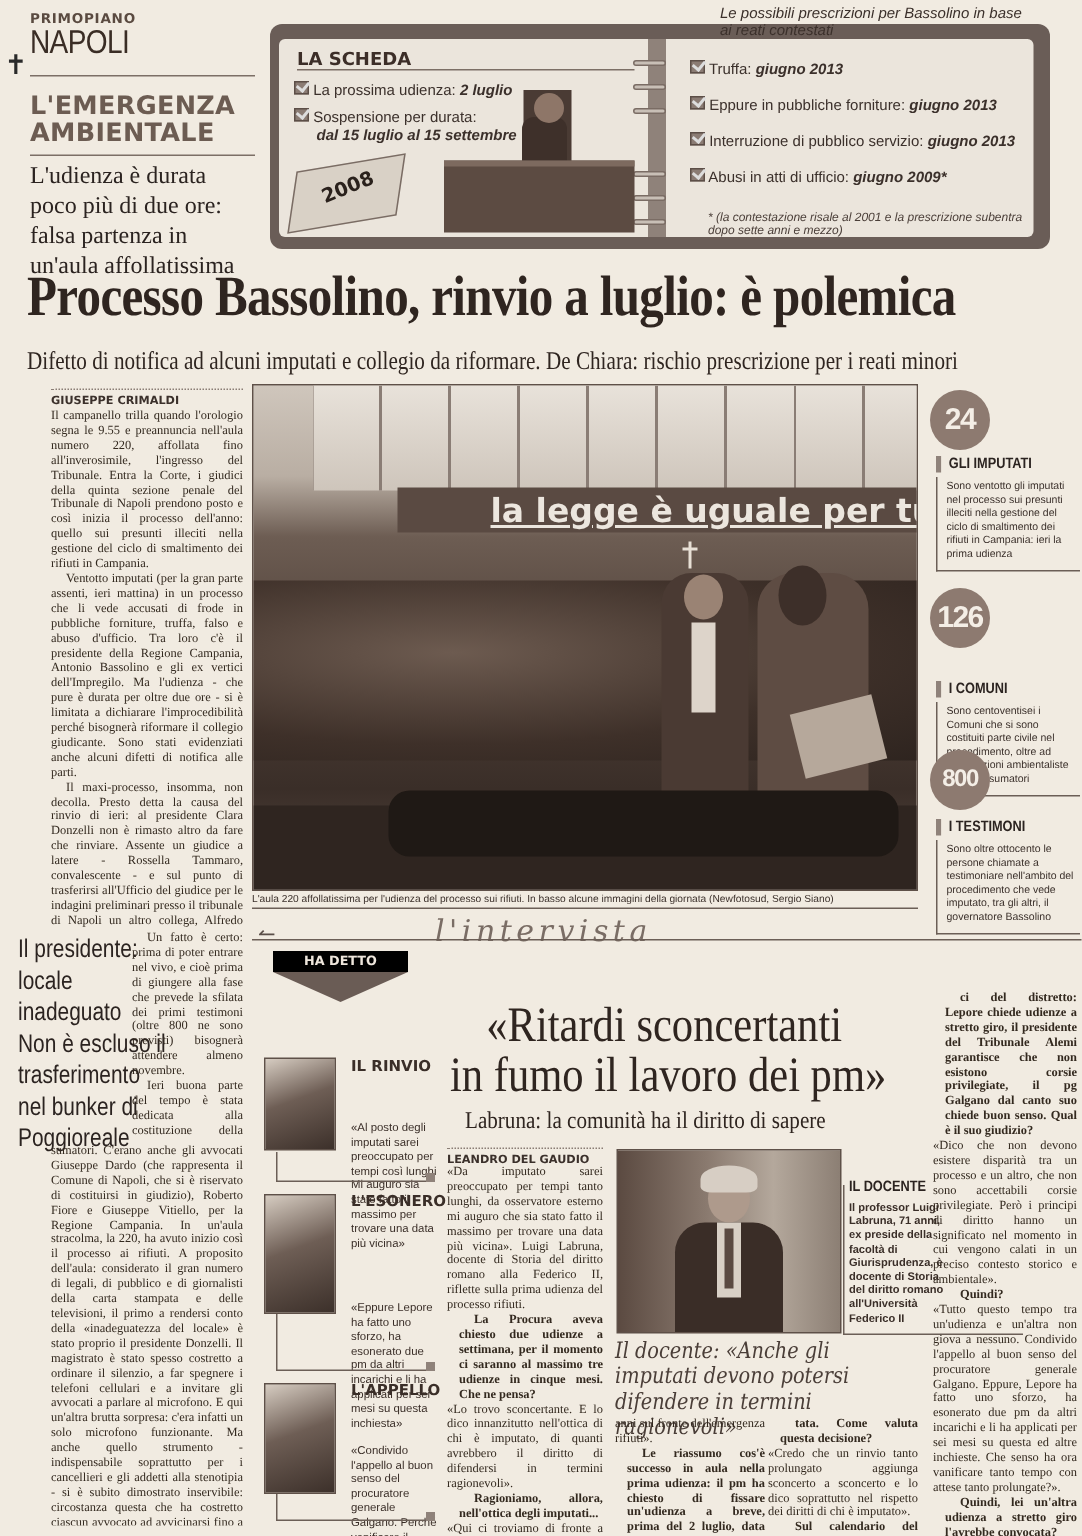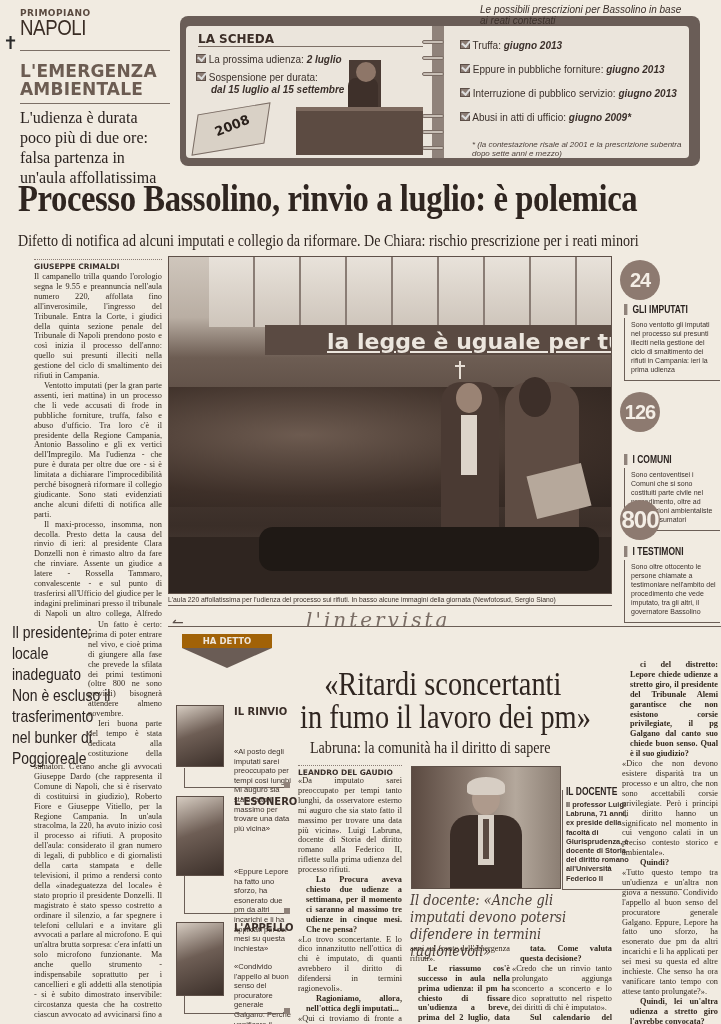--- a/index.html
+++ b/index.html
@@ -170,26 +170,26 @@
   
   .pull-quote {
     left: 12px; top: 622px; width: 120px; font-family: "Liberation Sans", sans-serif; font-size: 17px;
     line-height: 21px; color: #2b2320; transform: scaleX(0.82); transform-origin: left;
   }
 
   
   .intervista-rule { left: 168px; top: 626px; width: 560px; height: 1px; background: #6b5e56; }
   .intervista-label {
     left: 290px; top: 608px; font-family: "DejaVu Serif", serif; font-style: italic; font-size: 20px;
-    color: #7a6d65; letter-spacing: 3px; margin-left: 16px;
+    color: #7a6d65; letter-spacing: 3px;
   }
   .cross-mark { left: 172px; top: 614px; font-size: 14px; color: #5a4e48; }
 
   .hadetto-banner {
-    left: 182px; top: 634px; width: 90px; height: 14px; background: #a16207; color: #eee6dc;
+    left: 182px; top: 634px; width: 90px; height: 14px; background: #000000; color: #eee6dc;
     font-family: "DejaVu Sans", sans-serif; font-weight: bold; font-size: 8.5px; text-align: center; line-height: 14px;
   }
   .hadetto-arrow {
     left: 182px; top: 648px; width: 0; height: 0; border-left: 45px solid transparent;
     border-right: 45px solid transparent; border-top: 20px solid #6a5c55;
   }
   .quote-thumb { width: 48px; background: linear-gradient(160deg, #d6ccc1, #6e5e55 45%, #3c302a); border: 1px solid #5e5048; }
   .quote-title { font-family: "DejaVu Sans", sans-serif; font-weight: bold; font-size: 10px; color: #3a2e28; white-space: nowrap; }
   .quote-text { font-family: "Liberation Sans", sans-serif; font-size: 7.6px; line-height: 9.6px; color: #3a2e28; margin-top: 25px; }
   .quote-bracket { border-left: 1px solid #6b5e56; border-bottom: 1px solid #6b5e56; }
@@ -338,21 +338,21 @@
 <div class="abs caption">L'aula 220 affollatissima per l'udienza del processo sui rifiuti. In basso alcune immagini della giornata (Newfotosud, Sergio Siano)</div>
 
 <div class="abs stat-circle" style="left:620px;top:260px">24</div>
 <div class="abs stat-label" style="left:624px;top:304px">GLI IMPUTATI</div>
 <div class="abs stat-desc" style="left:624px;top:318px;width:96px">Sono ventotto gli imputati nel processo sui presunti illeciti nella gestione del ciclo di smaltimento dei rifiuti in Campania: ieri la prima udienza</div>
 
 <div class="abs stat-circle" style="left:620px;top:392px">126</div>
 <div class="abs stat-label" style="left:624px;top:454px">I COMUNI</div>
 <div class="abs stat-desc" style="left:624px;top:468px;width:96px">Sono centoventisei i Comuni che si sono costituiti parte civile nel procedimento, oltre ad associazioni ambientaliste e dei consumatori</div>
 
-<div class="abs stat-circle" style="left:620px;top:500px;font-size:24px">800</div>
+<div class="abs stat-circle" style="left:620px;top:500px;font-size:16px">800</div>
 <div class="abs stat-label" style="left:624px;top:546px">I TESTIMONI</div>
 <div class="abs stat-desc" style="left:624px;top:560px;width:96px">Sono oltre ottocento le persone chiamate a testimoniare nell'ambito del procedimento che vede imputato, tra gli altri, il governatore Bassolino</div>
 
 <div class="abs cross-mark">↼</div>
 <div class="abs intervista-label">l'intervista</div>
 <div class="abs intervista-rule"></div>
 
 <div class="abs hadetto-banner">HA DETTO</div>
 <div class="abs hadetto-arrow"></div>
 

